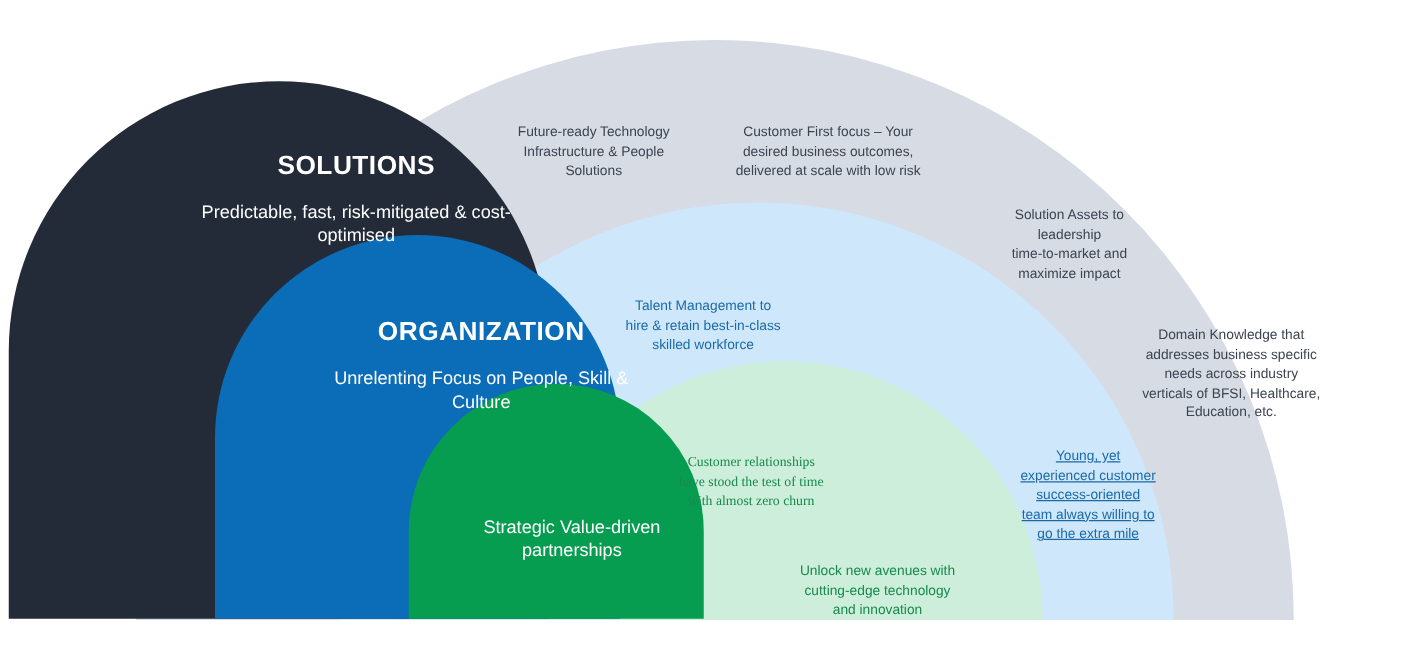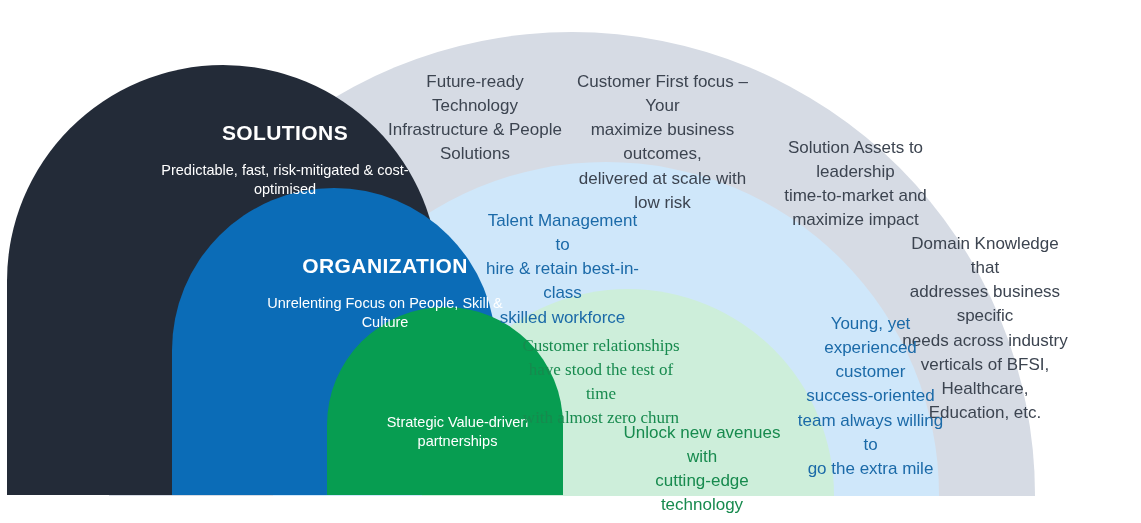--- a/index.html
+++ b/index.html
@@ -41,23 +41,24 @@
     color: #ffffff;
     line-height: 1.32;
     margin: 15px;
   }
   .core-block { position: absolute; text-align: center; }
 
   
   .ring-txt {
     position: absolute;
     text-align: center;
-    font-size: 17px;
+    font-size: 11px;
     line-height: 1.42;
     white-space: pre-line;
+    margin-top: 29px;
   }
   .gray-txt  { color: #3c4450; }
   .blue-txt  { color: #1b6aa8; }
   .green-txt { color: #178a4e; }
 </style>
 </head>
 <body>
 
 <div id="stage">
 
@@ -99,40 +100,40 @@
   <div class="core-block" style="left:335px; top:398px; width:245px;">
     <p class="core-sub">Strategic Value-driven
 partnerships</p>
   </div>
 
   <div class="ring-txt gray-txt" style="left:385px; top:70px; width:180px;">Future-ready Technology
 Infrastructure &amp; People
 Solutions</div>
 
   <div class="ring-txt gray-txt" style="left:565px; top:70px; width:195px;">Customer First focus – Your
-maximize business outcomes,
+desired business outcomes,
 delivered at scale with low risk</div>
 
   <div class="ring-txt gray-txt" style="left:773px; top:136px; width:165px;">Solution Assets to
 leadership
 time-to-market and
 maximize impact</div>
 
   <div class="ring-txt gray-txt" style="left:895px; top:232px; width:180px;">Domain Knowledge that
 addresses business specific
 needs across industry
 verticals of BFSI, Healthcare,
 Education, etc.</div>
 
   <div class="ring-txt blue-txt" style="left:480px; top:209px; width:165px;">Talent Management to
 hire &amp; retain best-in-class
 skilled workforce</div>
 
 
-  <div class="ring-txt blue-txt" style="left:793px; top:312px; width:155px;">Young, yet
+  <div class="ring-txt blue-txt" style="left:793px; top:329px; width:155px;text-decoration:underline;">Young, yet
 experienced customer
 success-oriented
 team always willing to
 go the extra mile</div>
 
   <div class="ring-txt green-txt" style="left:518px; top:334px; width:166px;font-family:Liberation Serif, serif;">Customer relationships
 have stood the test of time
 with almost zero churn</div>
 
   <div class="ring-txt green-txt" style="left:618px; top:421px; width:168px;">Unlock new avenues with

